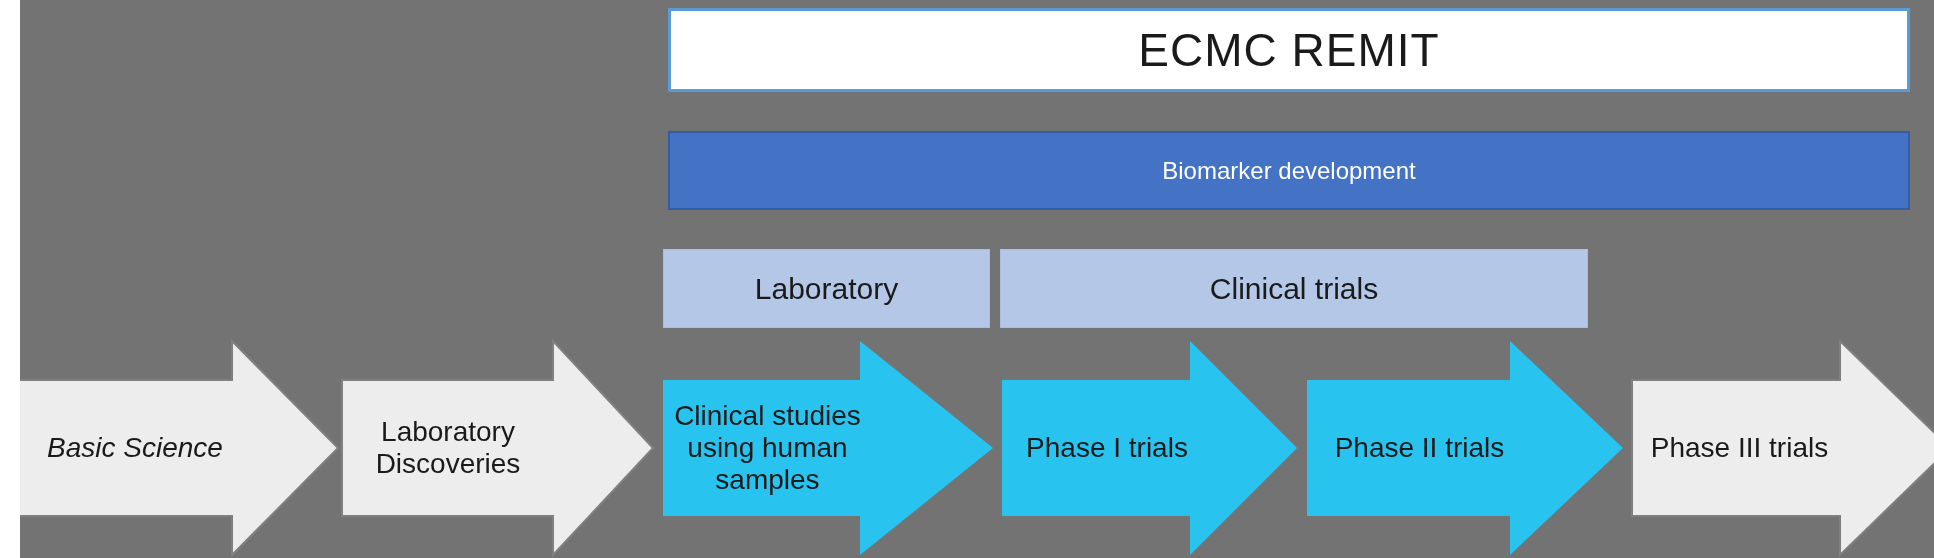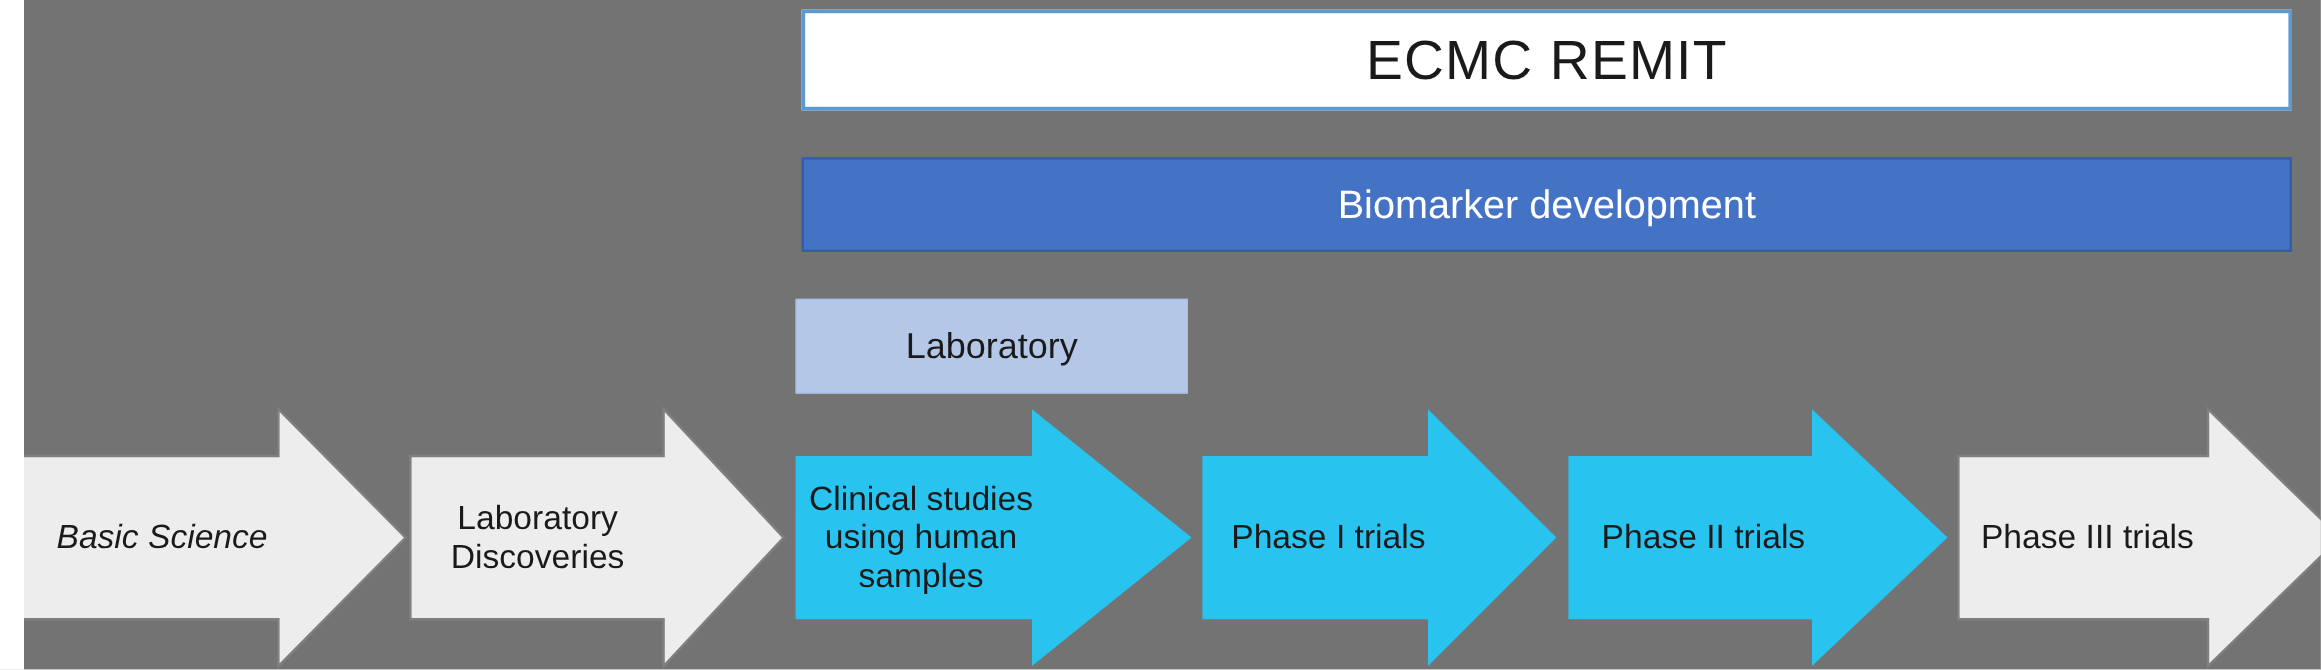--- a/index.html
+++ b/index.html
@@ -25,21 +25,21 @@
     background: #ffffff;
     border: 3px solid var(--title_border, #5B9BD5);
     font-size: 46px;
     color: var(--text_dark, #1a1a1a);
     letter-spacing: 1px;
   }
   .biomarker-box {
     left: 648px; top: 131px; width: 1242px; height: 79px;
     background: var(--accent_blue, #4472C4);
     border: 2px solid var(--accent_blue_border, #335DA8);
-    font-size: 33px;
+    font-size: 24px;
     color: #ffffff;
   }
   .stage-box {
     top: 249px; height: 79px;
     background: var(--light_blue, #B4C7E7);
     border: 1px solid var(--light_blue_border, #A9BEE2);
     font-size: 30px;
     color: var(--text_dark, #1a1a1a);
   }
   .stage-lab { left: 643px; width: 327px; }
@@ -89,20 +89,23 @@
   </div>
 
   <div class="box biomarker-box">
     <span>Biomarker development</span>
   </div>
 
   <div class="box stage-box stage-lab">
     <span>Laboratory</span>
   </div>
 
+  <div class="box stage-box stage-clin">
+    <span>Clinical trials</span>
+  </div>
 
   <div class="alabel" style="left:0px; width:230px;font-style:italic;">
     <span>Basic Science</span>
   </div>
 
   <div class="alabel" style="left:318px; width:220px;">
     <span>Laboratory</span>
     <span>Discoveries</span>
   </div>
 

